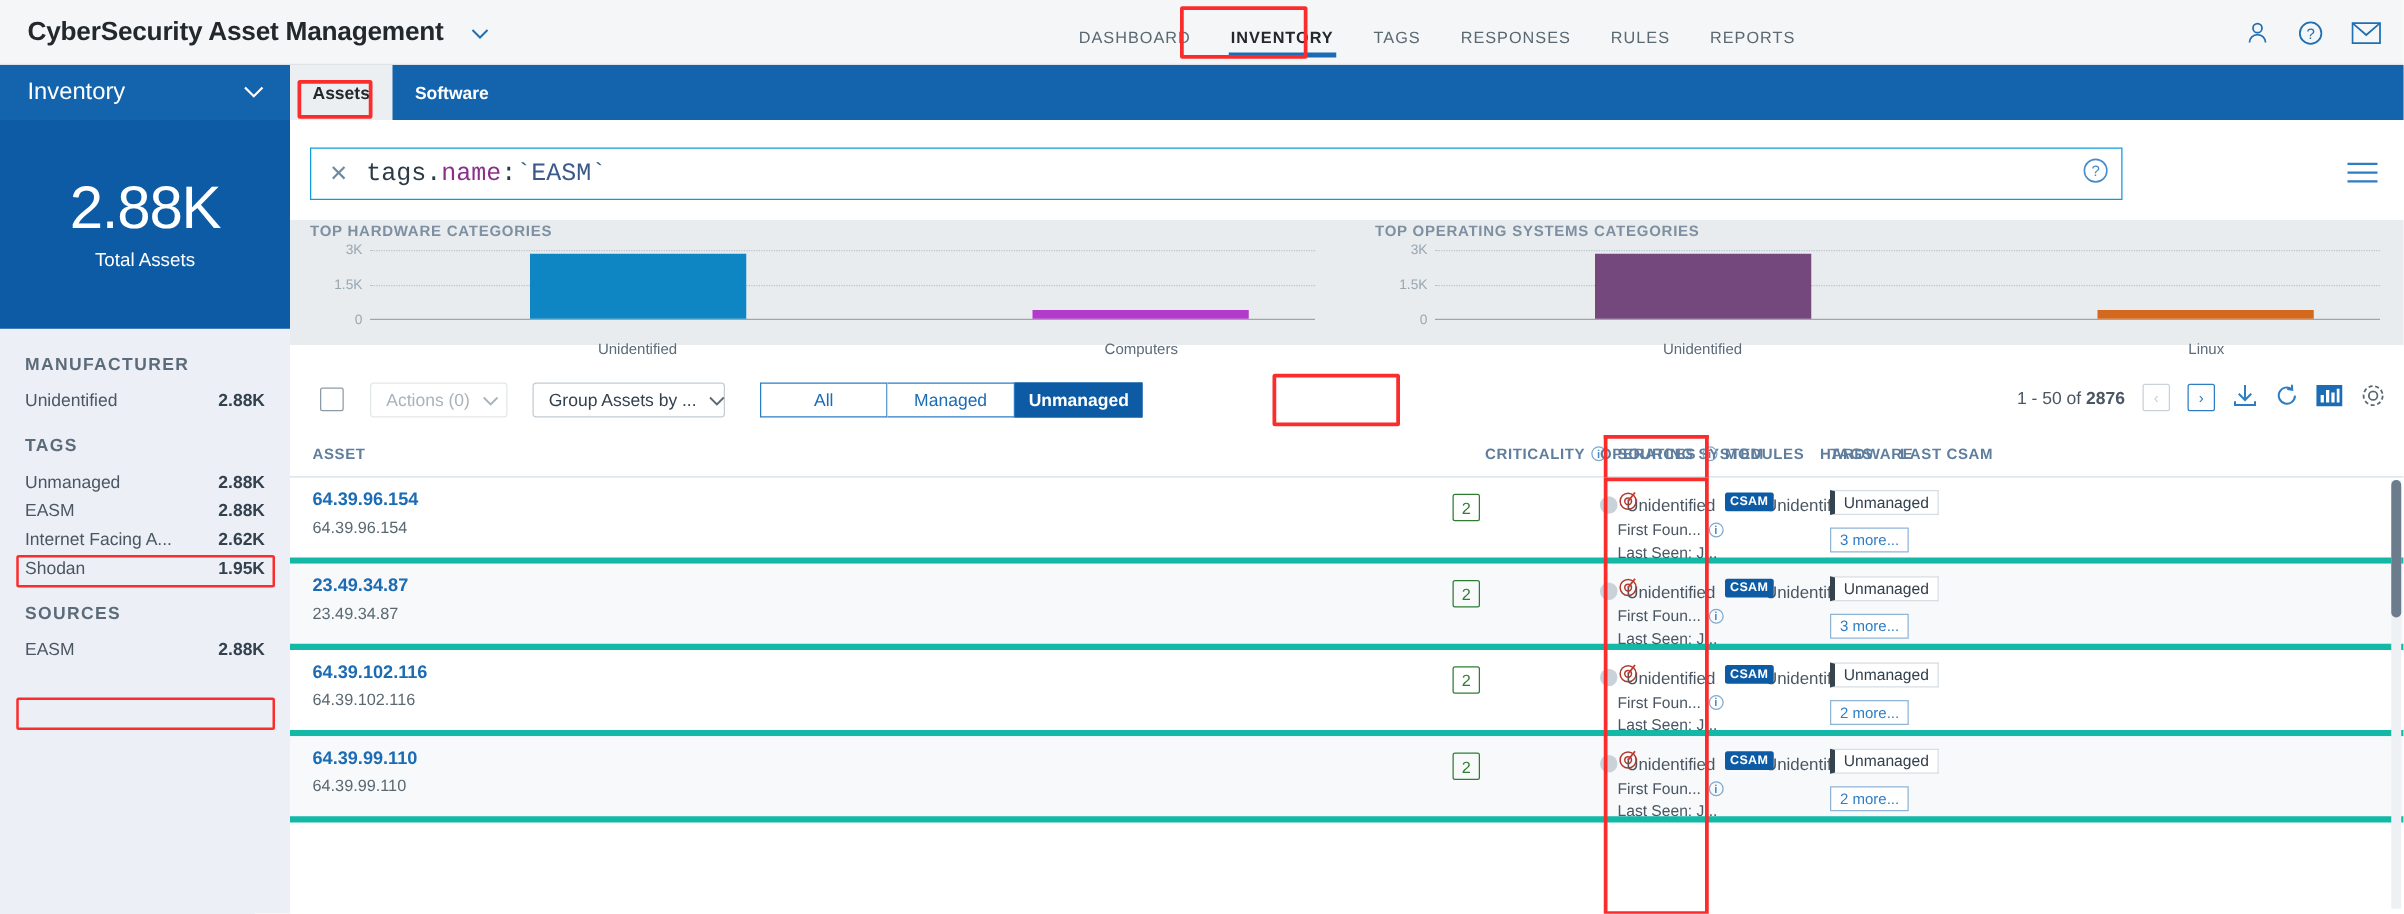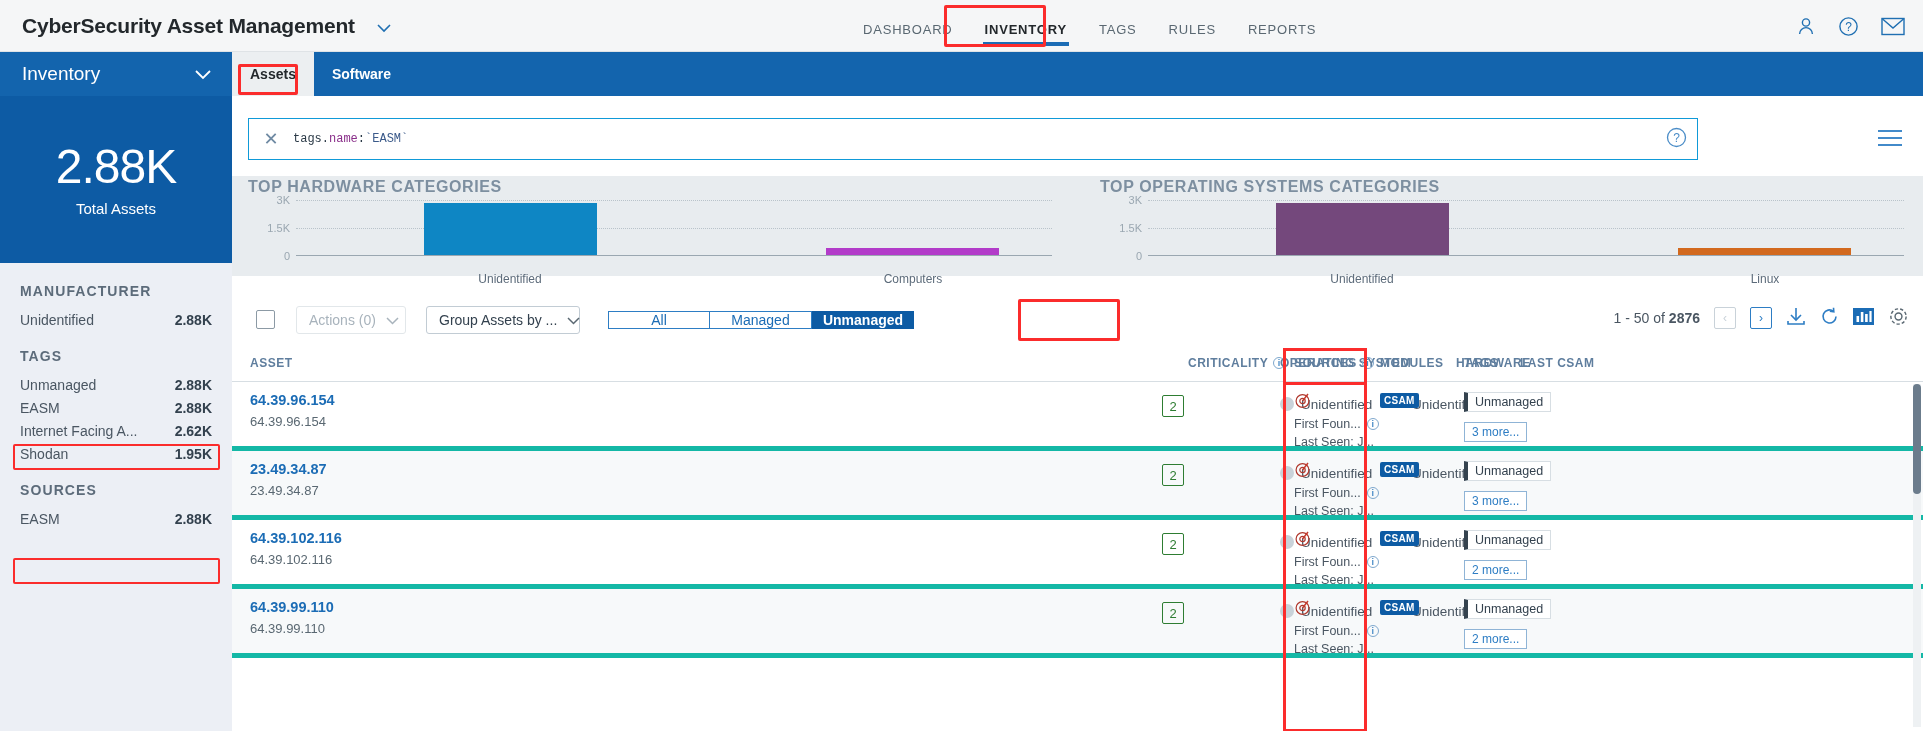--- a/index.html
+++ b/index.html
@@ -80,39 +80,39 @@
   .facet-hl { position:absolute; border:2px solid #fb2c2c; border-radius:2px; pointer-events:none; }
 
   
   .main { position:absolute; left:232px; top:96px; width:1691px; height:635px; background:#fff;}
 
   .searchwrap {
     position:absolute; left:16px; top:22px; width:1450px; height:42px;
     border:1px solid #0f9ad8; background:#fff; display:flex; align-items:center;
   }
   .search-x { width:44px; text-align:center; color:#6f8aa3; font-size:18px; }
-  .search-text { font-family:"Liberation Mono", monospace; font-size:12px; color:#2b3a47; }
+  .search-text { font-family:"Liberation Mono", monospace; font-size:20px; color:#2b3a47; }
   .search-text .k { color:#8a2f8a; }
   .search-text .q { color:#3b5a8a; }
   .search-help { position:absolute; right:10px; color:#4a8cc7; }
   .daterange {
     position:absolute; left:1466px; top:22px; width:160px; height:42px;
     border:1px solid #0f9ad8; border-left:none; background:#fff;
     display:flex; align-items:center; justify-content:space-between; padding:0 12px;
     font-size:14px; color:#33414e;
   }
   .hamburger { position:absolute; left:1645px; top:32px; }
 
   
   .charts {
     position:absolute; left:0; top:80px; width:1691px; height:100px; background:#e8ecef;
   }
   .chart { position:absolute; top:0; height:100px; }
   .chart-title {
-    font-size:16px; color:#7d8fa0; letter-spacing:0.6px; font-weight:bold;
+    font-size:12px; color:#7d8fa0; letter-spacing:0.6px; font-weight:bold;
     position:absolute; top:-8px; left:0;
   }
   .plot { position:absolute; left:40px; top:14px; right:0; height:68px; }
   .ytick { position:absolute; right:100%; margin-right:6px; font-size:11px; color:#9aa7b1; transform:translateY(-50%);}
   .gridline { position:absolute; left:0; right:4px; border-top:1px dotted #b9c3ca; }
   .axis { position:absolute; left:0; right:4px; bottom:0; border-top:1px solid #9aa7b1; }
   .bar { position:absolute; bottom:1px; }
   .xlabel { position:absolute; top:72px; font-size:12px; color:#5c6b7a; transform:translateX(-50%); }
 
   
@@ -203,20 +203,21 @@
         <svg width="16" height="10" viewBox="0 0 16 10">
             <polyline points="2,2 8,8 14,2" fill="none" stroke="#1f6fb2" stroke-width="1.6"></polyline>
           </svg>
       </span>
     </div>
 
     <div class="topnav">
       <div class="topnav-item">DASHBOARD</div>
       <div class="topnav-item active">INVENTORY</div>
       <div class="topnav-item">TAGS</div>
+      <div class="topnav-item">RESPONSES</div>
       <div class="topnav-item">RULES</div>
       <div class="topnav-item">REPORTS</div>
     </div>
 
     <div class="topicons">
       <span>
         <svg width="20" height="20" viewBox="0 0 20 20">
             <circle cx="10" cy="6.5" r="3.6" fill="none" stroke="#1f6fb2" stroke-width="1.4"></circle>
             <path d="M3.6 18 a6.4 6.4 0 0 1 12.8 0" fill="none" stroke="#1f6fb2" stroke-width="1.4"></path>
           </svg>
@@ -373,21 +374,21 @@
 
       <div class="btn" style="left:194px; top:14px; width:154px;">
         <span>Group Assets by ...</span>
         <span>
           <svg width="13" height="8" viewBox="0 0 13 8">
               <polyline points="1,1 6.5,6.5 12,1" fill="none" stroke="#5a6872" stroke-width="1.5"></polyline>
             </svg>
         </span>
       </div>
 
-      <div class="seg" style="left:376px;align-items:center;">
+      <div class="seg" style="left:376px;">
         <div style="width:102px;">All</div>
         <div style="width:102px; border-left:none;">Managed</div>
         <div class="sel" style="width:102px;">Unmanaged</div>
       </div>
       <div class="unmanaged-hl"></div>
 
       <div class="pager">
         <span><span>1 - 50 of </span><b>2876</b></span>
         <span class="pg-btn dis">‹</span>
         <span class="pg-btn">›</span>

